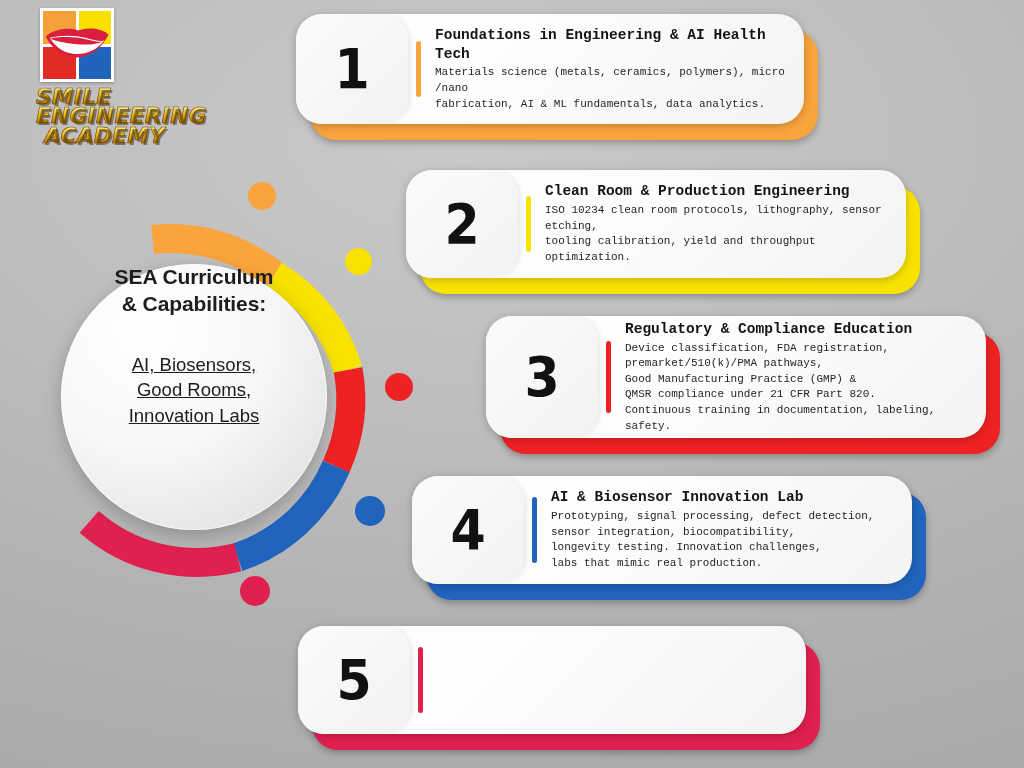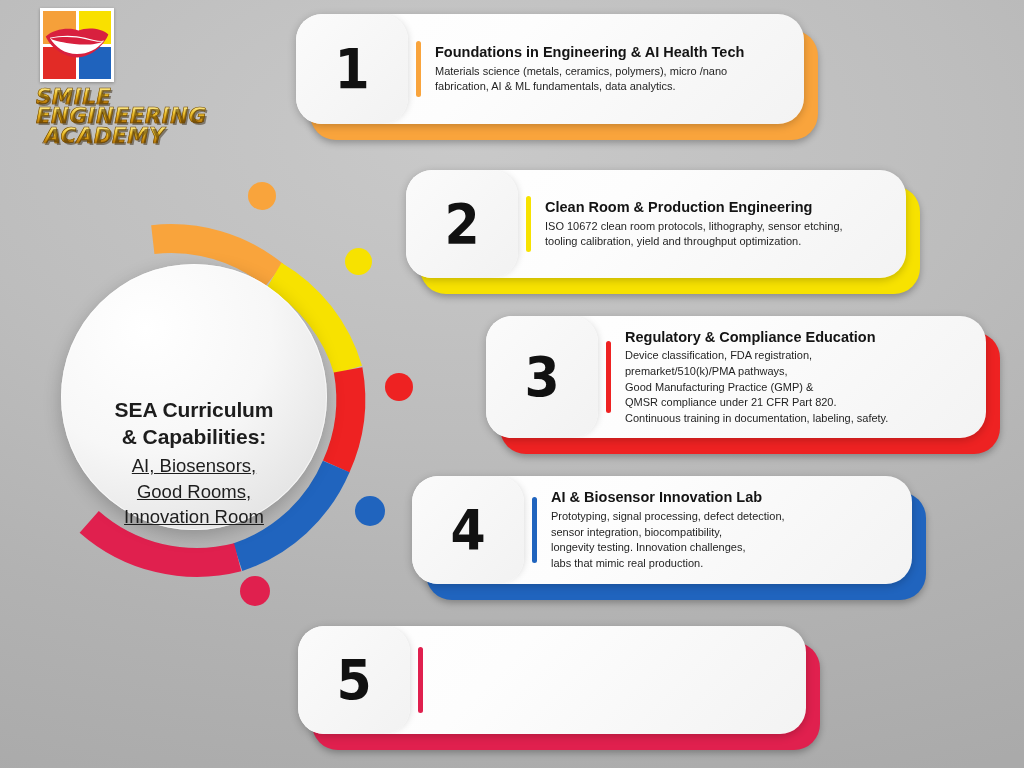--- a/index.html
+++ b/index.html
@@ -37,22 +37,22 @@
   .logo-line.l3 { font-size:21px; margin-left:8px; }
 
   
   #donut-wrap { position:absolute; left:52px; top:168px; width:360px; height:430px; }
   #donut-svg { position:absolute; left:0; top:0; }
   #center-circle {
     position:absolute; left:9px; top:96px; width:266px; height:266px;
     border-radius:50%;
     background:radial-gradient(circle at 32% 24%, #ffffff 0%, #f7f7f7 46%, #e6e6e6 78%, #d9d9d9 100%);
     box-shadow:0 5px 18px rgba(0,0,0,.22), inset 0 0 0 1px rgba(255,255,255,.6);
-    display:flex; flex-direction:column; align-items:center; justify-content:flex-end;
-    text-align:center; color:#1d1d1d;
+    display:flex; flex-direction:column; align-items:center; justify-content:flex-start;
+    text-align:center; color:#1d1d1d;gap:31px;
   }
   #center-heading { font-size:21px; font-weight:bold; line-height:1.28; letter-spacing:-.1px; }
   #center-sub { font-size:18.5px; line-height:1.38; margin-top:3px; font-weight:400;text-decoration:underline; }
   .dot { position:absolute; border-radius:50%; }
 
   
   .card-wrap { position:absolute; }
   .card-shadow {
     position:absolute; left:14px; top:16px; right:-14px; bottom:-16px;
     border-radius:26px;
@@ -72,21 +72,21 @@
     display:flex; align-items:center; justify-content:center;
     box-shadow:3px 0 9px -4px rgba(0,0,0,.20);
     position:relative; z-index:2;
   }
   .num {
     font-family:"DejaVu Sans", sans-serif;
     font-weight:bold; font-size:55px; color:#111111; line-height:1;
     transform:scaleX(.92);
   }
   .accent-bar { width:5px; flex:0 0 5px; border-radius:3px; margin:0 0 0 8px; align-self:center; }
-  .card-body { flex:1; padding:0 16px 0 14px; display:flex; flex-direction:column; justify-content:center; }
+  .card-body { flex:1; padding:0 16px 0 14px; display:flex; flex-direction:column; justify-content:center;font-family:Liberation Mono, monospace; }
   .card-title { font-size:14.5px; font-weight:bold; color:#141414; line-height:1.3; margin-bottom:2px; }
   .card-desc { font-size:11px; color:#1f1f1f; line-height:1.42; white-space:pre-line; }
 </style>
 </head>
 <body>
 
 <div id="logo-block">
   <div id="logo-mark">
     <div id="logo-quads">
       <div class="quad" style="background:#F5A03A"></div>
@@ -126,21 +126,21 @@
   <div class="dot" style="left:188px; top:408px; width:30px; height:30px; background:#E0204E;"></div>
 
   <div id="center-circle">
     <div id="center-heading">
       <div>SEA Curriculum</div>
       <div>&amp; Capabilities:</div>
     </div>
     <div id="center-sub">
       <div>AI, Biosensors,</div>
       <div>Good Rooms,</div>
-      <div>Innovation Room</div>
+      <div>Innovation Labs</div>
     </div>
   </div>
 </div>
 
 <div class="card-wrap" style="left:296px; top:14px; width:508px; height:110px;">
   <div class="card-shadow" style="background:#F9A43C;"></div>
   <div class="card">
     <div class="num-pad">
       <span class="num">1</span>
     </div>
@@ -155,21 +155,21 @@
 
 <div class="card-wrap" style="left:406px; top:170px; width:500px; height:108px;">
   <div class="card-shadow" style="background:#F7E200;"></div>
   <div class="card">
     <div class="num-pad">
       <span class="num">2</span>
     </div>
     <div class="accent-bar" style="background:#F7E200; height:56px;"></div>
     <div class="card-body">
       <div class="card-title">Clean Room &amp; Production Engineering</div>
-      <div class="card-desc">ISO 10672 clean room protocols, lithography, sensor etching,
+      <div class="card-desc">ISO 10234 clean room protocols, lithography, sensor etching,
 tooling calibration, yield and throughput optimization.</div>
     </div>
   </div>
 </div>
 
 <div class="card-wrap" style="left:486px; top:316px; width:500px; height:122px;">
   <div class="card-shadow" style="background:#EE2222;"></div>
   <div class="card">
     <div class="num-pad">
       <span class="num">3</span>

